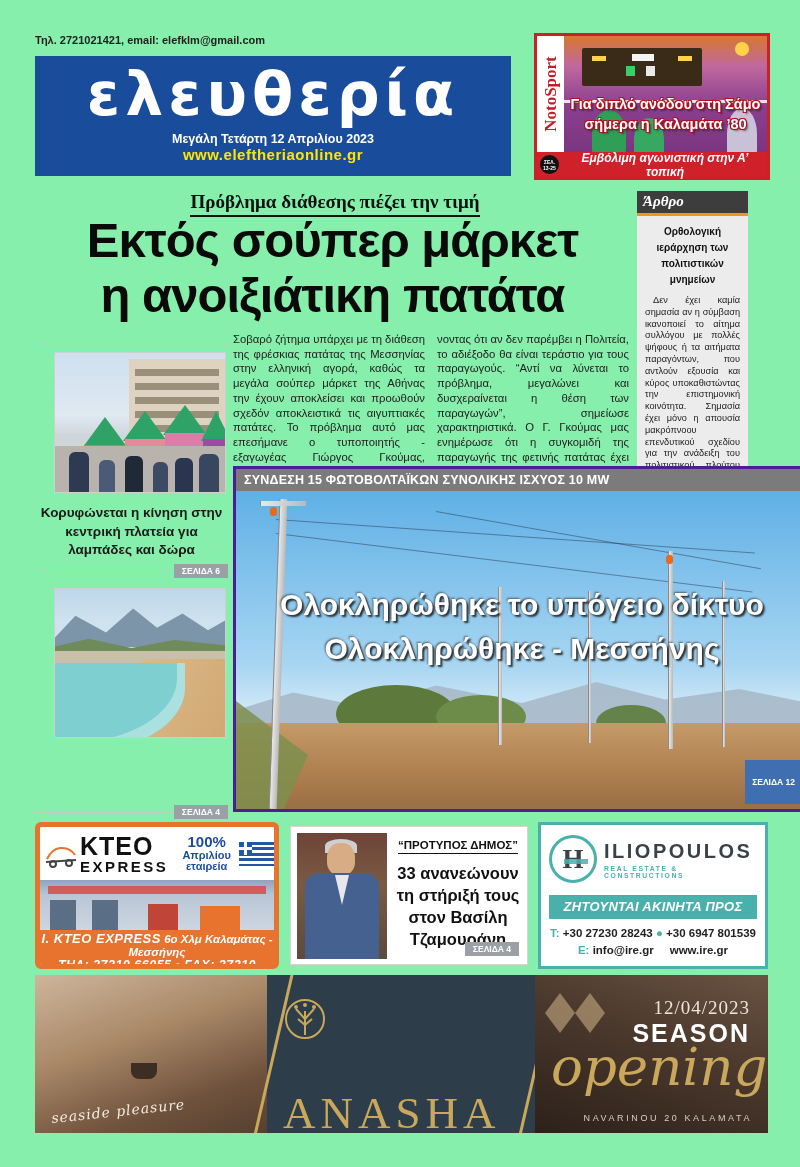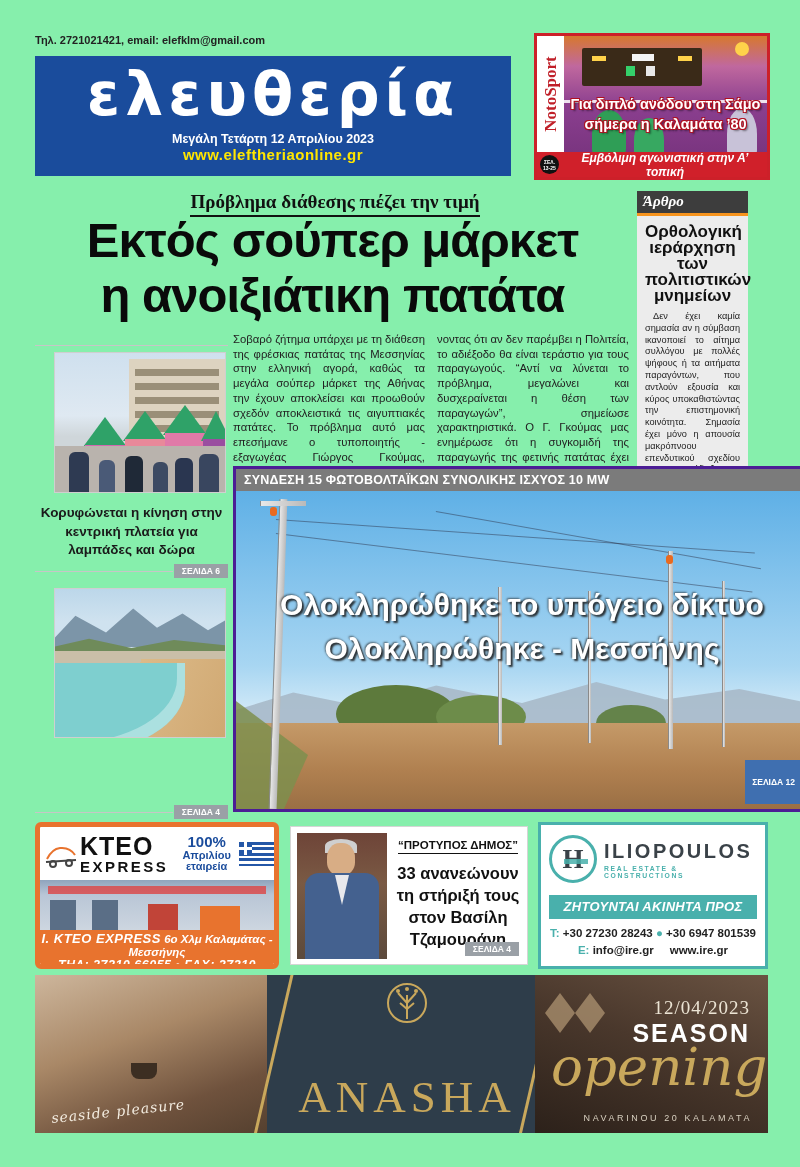--- a/index.html
+++ b/index.html
@@ -47,21 +47,21 @@
                 text-align:justify; color:#222; }
   .bodycols p.c2 { margin-left:12px; }
   .pageref { right:4px; bottom:1px; font-size:11px; font-weight:bold; }
   .pageref .sq { display:inline-block; width:8px; height:8px; background:#d0202a; margin-right:4px; }
 
   
   .arthro { left:637px; top:191px; width:111px; }
   .arthro .hd { background:#3d3d3d; border-bottom:3px solid #f7941d; color:#fff; font-family:"Liberation Serif",serif;
                 font-style:italic; font-weight:bold; font-size:15px; padding:2px 6px 3px; }
   .arthro .bx { background:#ececec; padding:8px 8px 7px; }
-  .arthro .ttl { font-size:17px; font-weight:bold; text-align:center; line-height:16px; }
+  .arthro .ttl { font-size:10px; font-weight:bold; text-align:center; line-height:16px; }
   .arthro .bd { margin-top:7px; font-size:9.2px; line-height:11.8px; text-align:justify; color:#222; text-indent:8px; }
   .arthro .ft { border-top:1px solid #999; margin-top:7px; padding-top:3px; text-align:right;
                 font-size:10.5px; font-weight:bold; }
 
   
   .pstory { left:233px; top:466px; width:578px; height:346px; border:3px solid #4c1d95; background:#9cc4e2; }
   .pstrip { left:0; right:0; top:0; height:22px; background:#7b7b7b; color:#fff; font-weight:bold; font-size:12.5px;
             line-height:22px; padding-left:8px; letter-spacing:.2px; }
   .pscene { left:0; right:0; top:22px; bottom:0; overflow:hidden;
             background:linear-gradient(180deg,#5fb0e6 0%,#a8d6f2 55%,#d8ecf8 72%); }
@@ -163,21 +163,21 @@
   .il-dot { color:#49b0ac; }
 
   
   .anasha { left:35px; top:975px; width:733px; height:158px; background:#2e3d4a; overflow:hidden; }
   .an-left { position:absolute; left:0; top:0; width:232px; height:100%;
              background:linear-gradient(160deg,#cdb69c 0%,#a98867 40%,#6f523d 75%,#55402f 100%); }
   .an-left .cup { position:absolute; left:96px; top:88px; width:26px; height:16px; background:#3c2e22; border-radius:0 0 8px 8px; }
   .an-script { position:absolute; left:16px; bottom:14px; font-family:"DejaVu Serif",serif; font-style:italic;
                font-size:14px; color:#f3ece0; transform:rotate(-6deg); letter-spacing:1px; }
   .an-sep { position:absolute; top:-20px; width:3px; height:200px; background:#c9a85c; transform:rotate(13deg); }
-  .an-center { position:absolute; left:248px; top:0; width:248px; height:100%; text-align:center; }
+  .an-center { position:absolute; left:248px; top:16px; width:248px; height:100%; }
   .an-brand { margin-top:46px; font-family:"Liberation Serif",serif; font-size:45px; color:#c9a85c; letter-spacing:5px; line-height:1; }
   .an-right { position:absolute; left:500px; right:0; top:0; bottom:0;
               background:linear-gradient(200deg,#6a5342 0%,#4a382c 45%,#2c211a 100%); text-align:right; }
   .an-right .pillow { position:absolute; left:10px; top:18px; width:60px; height:40px; background:#b59a76;
               clip-path:polygon(0 50%,25% 0,50% 50%,75% 0,100% 50%,75% 100%,50% 50%,25% 100%); opacity:.7; }
   .an-date { margin:22px 18px 0 0; font-family:"Liberation Serif",serif; font-size:19px; color:#ece4d4; letter-spacing:1px; }
   .an-season { margin:2px 18px 0 0; font-size:25px; font-weight:800; color:#fff; letter-spacing:2px; line-height:1; }
   .an-opening { margin:-6px 14px 0 16px; font-family:"DejaVu Serif",serif; font-style:italic; font-size:53px; color:#c9a85c; line-height:1; }
   .an-addr { position:absolute; right:16px; bottom:10px; font-size:9px; color:#d8d0c0; letter-spacing:2.6px; }
 </style>

